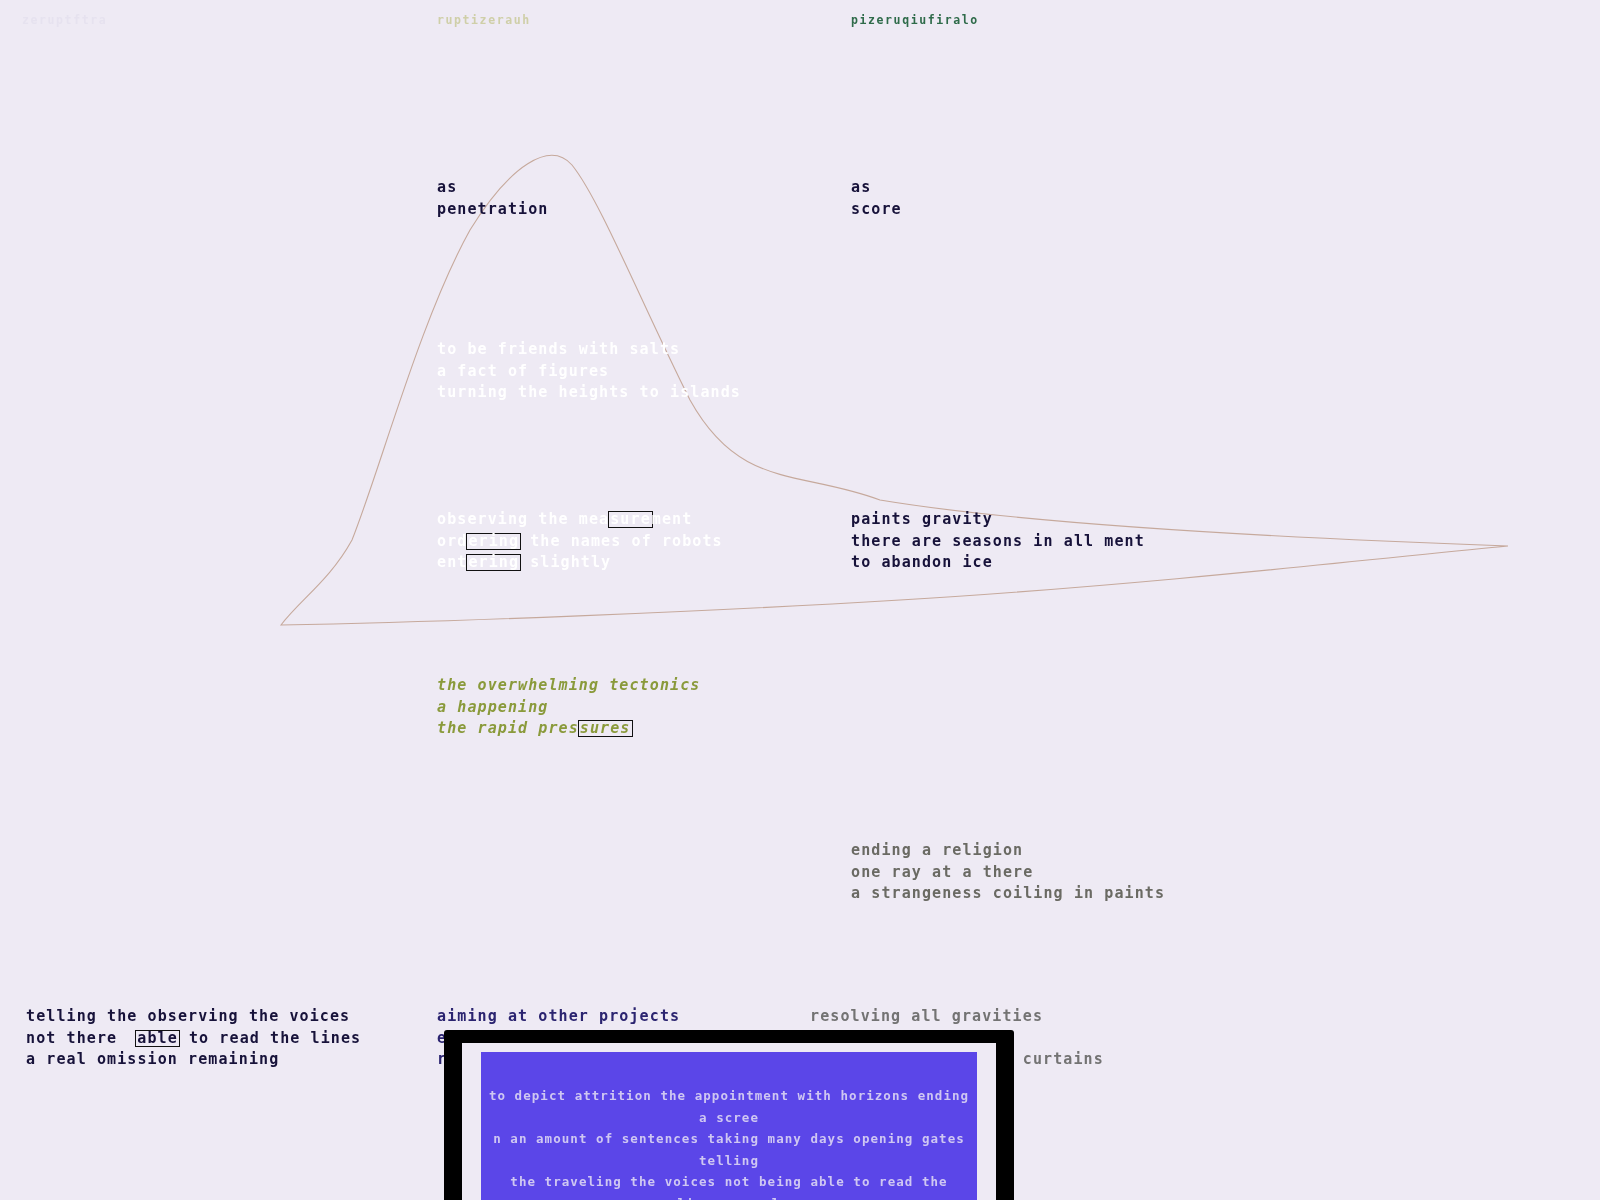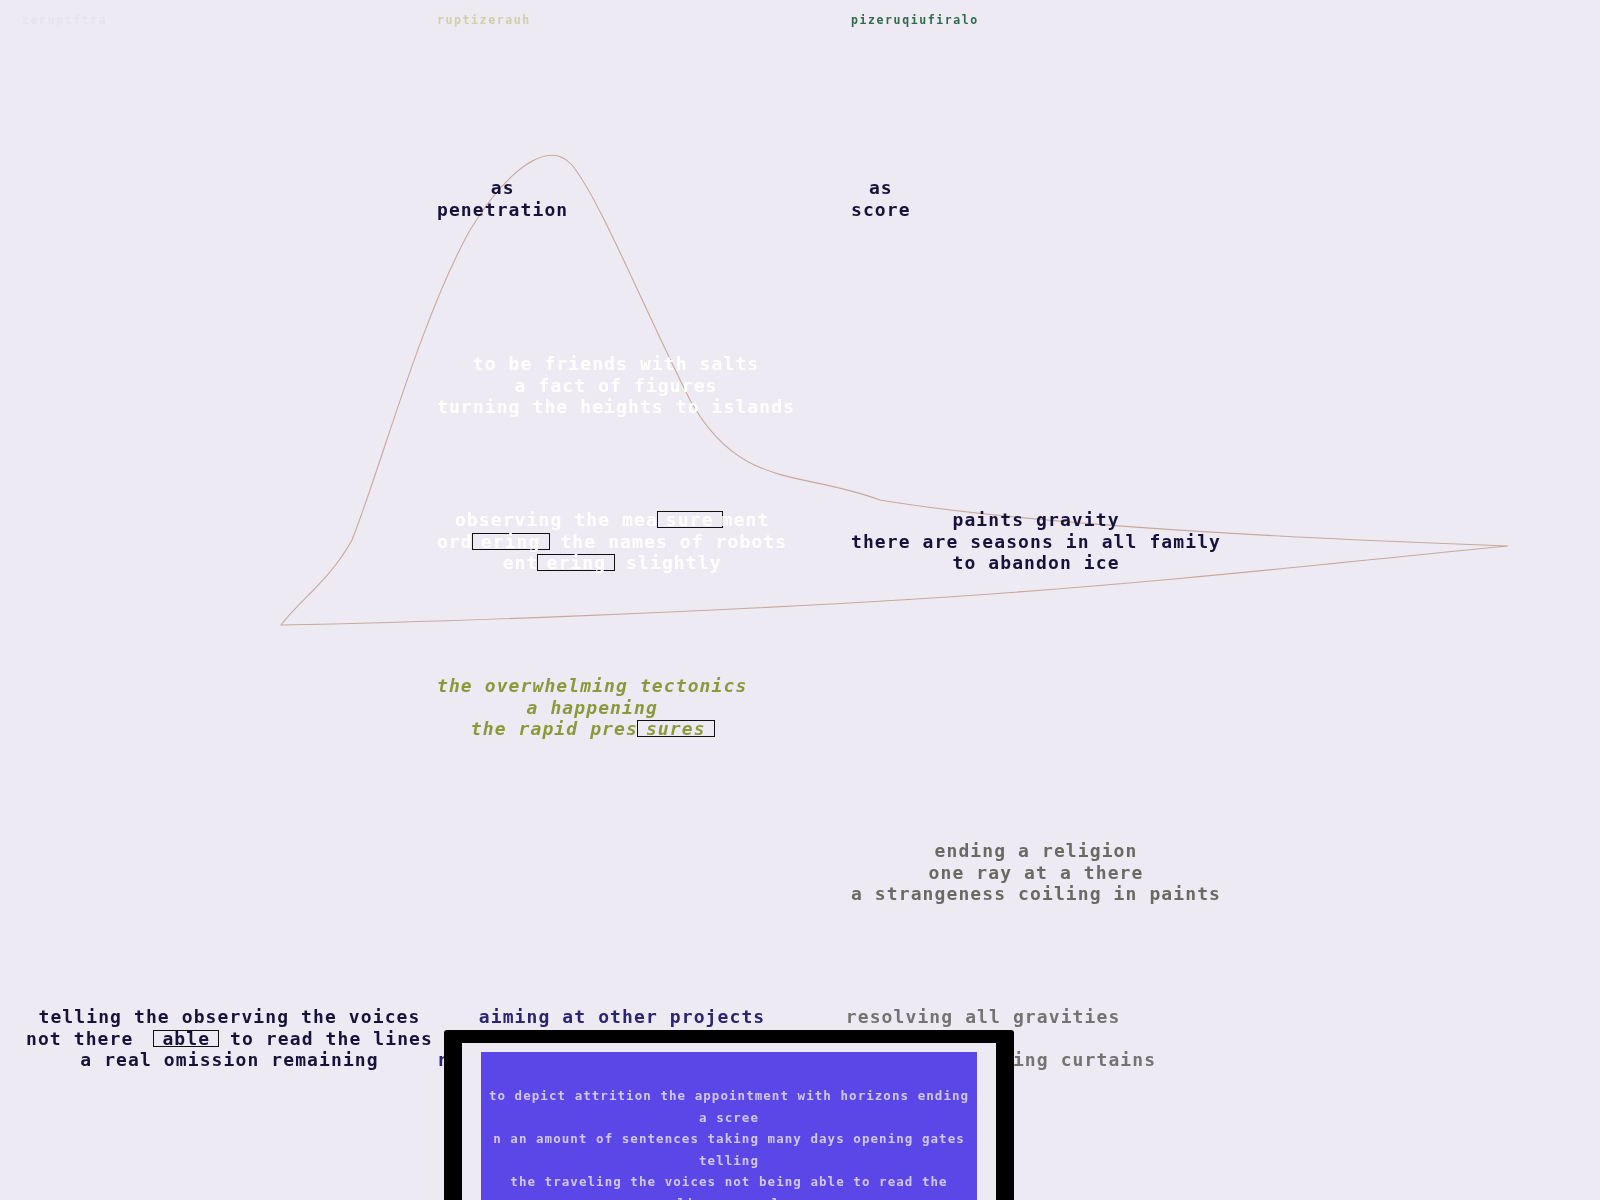--- a/index.html
+++ b/index.html
@@ -6,25 +6,25 @@
   body{
     width:1600px;height:1200px;
     background:#eeeaf4;
     font-family:"DejaVu Sans Mono","Liberation Mono",monospace;
     overflow:hidden;
     position:relative;
   }
   .stage{position:absolute;left:0;top:0;width:1368px;height:1200px;}
   .abs{position:absolute;white-space:pre;}
   .hdr{font-size:11.5px;letter-spacing:1.6px;font-weight:700;}
-  .blk{font-size:18px;letter-spacing:1.1px;line-height:21.5px;font-weight:700;text-align:center;}
+  .blk{font-size:15px;letter-spacing:1.1px;line-height:21.5px;font-weight:700;}
   .blk .ln{display:block;}
   .boxed{
     border:1.6px solid #111;
-    padding:0 8px;
+    padding:0 1px;
     margin:0 -1px;
     display:inline-block;
     line-height:15px;
   }
   .curvewrap{position:absolute;left:0;top:0;width:1600px;height:1200px;pointer-events:none;}
   
   .monitor{position:absolute;}
   .mon-bezel{
     position:absolute;
     background:#000;
@@ -57,23 +57,23 @@
   <svg class="curvewrap" viewBox="0 0 1600 1200">
     <path id="curve-path" d="M 281 625 C 300 600 330 580 352 540 C 380 470 420 320 470 230 C 510 165 550 140 572 165 C 600 200 640 300 690 400 C 740 490 800 470 880 500 C 1000 520 1200 535 1508 546 C 1400 556 1150 585 900 600 C 700 612 450 622 281 625 Z" fill="none" stroke="#c6a99c" stroke-width="1.1"></path>
   </svg>
 
   <div class="abs hdr" id="hdr0" style="left: 22px; top: 13px; color: rgb(230, 226, 239);">zeruptftra</div>
   <div class="abs hdr" id="hdr1" style="left: 437px; top: 13px; color: rgb(207, 207, 168);">ruptizerauh</div>
   <div class="abs hdr" id="hdr2" style="left: 851px; top: 13px; color: rgb(47, 107, 74);">pizeruqiufiralo</div>
 
   <div class="abs blk" id="b-as_penetration" style="left: 437px; top: 177px; color: rgb(23, 18, 58);"><span class="ln">as</span><span class="ln">penetration</span></div>
   <div class="abs blk" id="b-as_score" style="left: 851px; top: 177px; color: rgb(23, 18, 58);"><span class="ln">as</span><span class="ln">score</span></div>
-  <div class="abs blk" id="b-friends_salts" style="left: 437px; top: 353px; color: rgb(255, 255, 255);"><span class="ln">to be friends with salts</span><span class="ln">a fact of figures</span><span class="ln">turning the heights to islands</span></div>
+  <div class="abs blk" id="b-friends_salts" style="left: 437px; top: 339px; color: rgb(255, 255, 255);"><span class="ln">to be friends with salts</span><span class="ln">a fact of figures</span><span class="ln">turning the heights to islands</span></div>
   <div class="abs blk" id="b-observing" style="left: 437px; top: 509px; color: rgb(255, 255, 255);"><span class="ln"><span>observing the mea</span><span class="boxed" style="border-color: rgb(17, 17, 17);">sure</span><span>ment</span></span><span class="ln"><span>ord</span><span class="boxed" style="border-color: rgb(17, 17, 17);">ering</span><span> the names of robots</span></span><span class="ln"><span>ent</span><span class="boxed" style="border-color: rgb(17, 17, 17);">ering</span><span> slightly</span></span></div>
-  <div class="abs blk" id="b-driving_gravity" style="left: 851px; top: 509px; color: rgb(23, 18, 58);"><span class="ln">paints gravity</span><span class="ln">there are seasons in all family</span><span class="ln">to abandon ice</span></div>
+  <div class="abs blk" id="b-driving_gravity" style="left: 851px; top: 509px; color: rgb(23, 18, 58);"><span class="ln">paints gravity</span><span class="ln">there are seasons in all ment</span><span class="ln">to abandon ice</span></div>
   <div class="abs blk" id="b-tectonics" style="left: 437px; top: 675px; color: rgb(138, 154, 59); font-style: italic;"><span class="ln"><span>the overwhelming tectonics</span></span><span class="ln"><span>a happening</span></span><span class="ln"><span>the rapid pres</span><span class="boxed" style="border-color: rgb(17, 17, 17);">sures</span></span></div>
   <div class="abs blk" id="b-ending_religion" style="left: 851px; top: 840px; color: rgb(106, 106, 99);"><span class="ln">ending a religion</span><span class="ln">one ray at a there</span><span class="ln">a strangeness coiling in paints</span></div>
   <div class="abs blk" id="b-telling_traveling" style="left: 26px; top: 1006px; color: rgb(23, 18, 58);"><span class="ln"><span>telling the observing the voices</span></span><span class="ln"><span>not there </span><span class="boxed" style="border-color: rgb(17, 17, 17); margin-left: 8px;">able</span><span> to read the lines</span></span><span class="ln"><span>a real omission remaining</span></span></div>
   <div class="abs blk" id="b-aiming_projects" style="left: 437px; top: 1006px; color: rgb(43, 36, 112);"><span class="ln"><span>aiming at other projects</span></span><span class="ln"><span>exp</span><span class="boxed" style="border-color: rgb(17, 17, 17);">lorin</span><span>g the measurement</span></span><span class="ln"><span>resolving the administered pots</span></span></div>
   <div class="abs blk" id="b-resolving_gravities" style="left: 810px; top: 1006px; color: #737373;"><span class="ln">resolving all gravities</span><span class="ln">&nbsp;</span><span class="ln">inscribed on flowing curtains</span></div>
 
   <div class="monitor" id="monitor" style="left: 444px; top: 1030px; width: 570px; height: 180px;">
     <div class="mon-bezel" id="mon-bezel" style="left: 0px; top: 0px; width: 570px; height: 180px; background: rgb(0, 0, 0);"></div>
     <div class="mon-inner" id="mon-inner" style="left: 18px; top: 13px; width: 534px; height: 167px; background: rgb(238, 234, 244);"></div>
     <div class="mon-screen" id="mon-screen" style="left: 37px; top: 22px; width: 496px; height: 158px; background: rgb(91, 70, 232);"></div>

